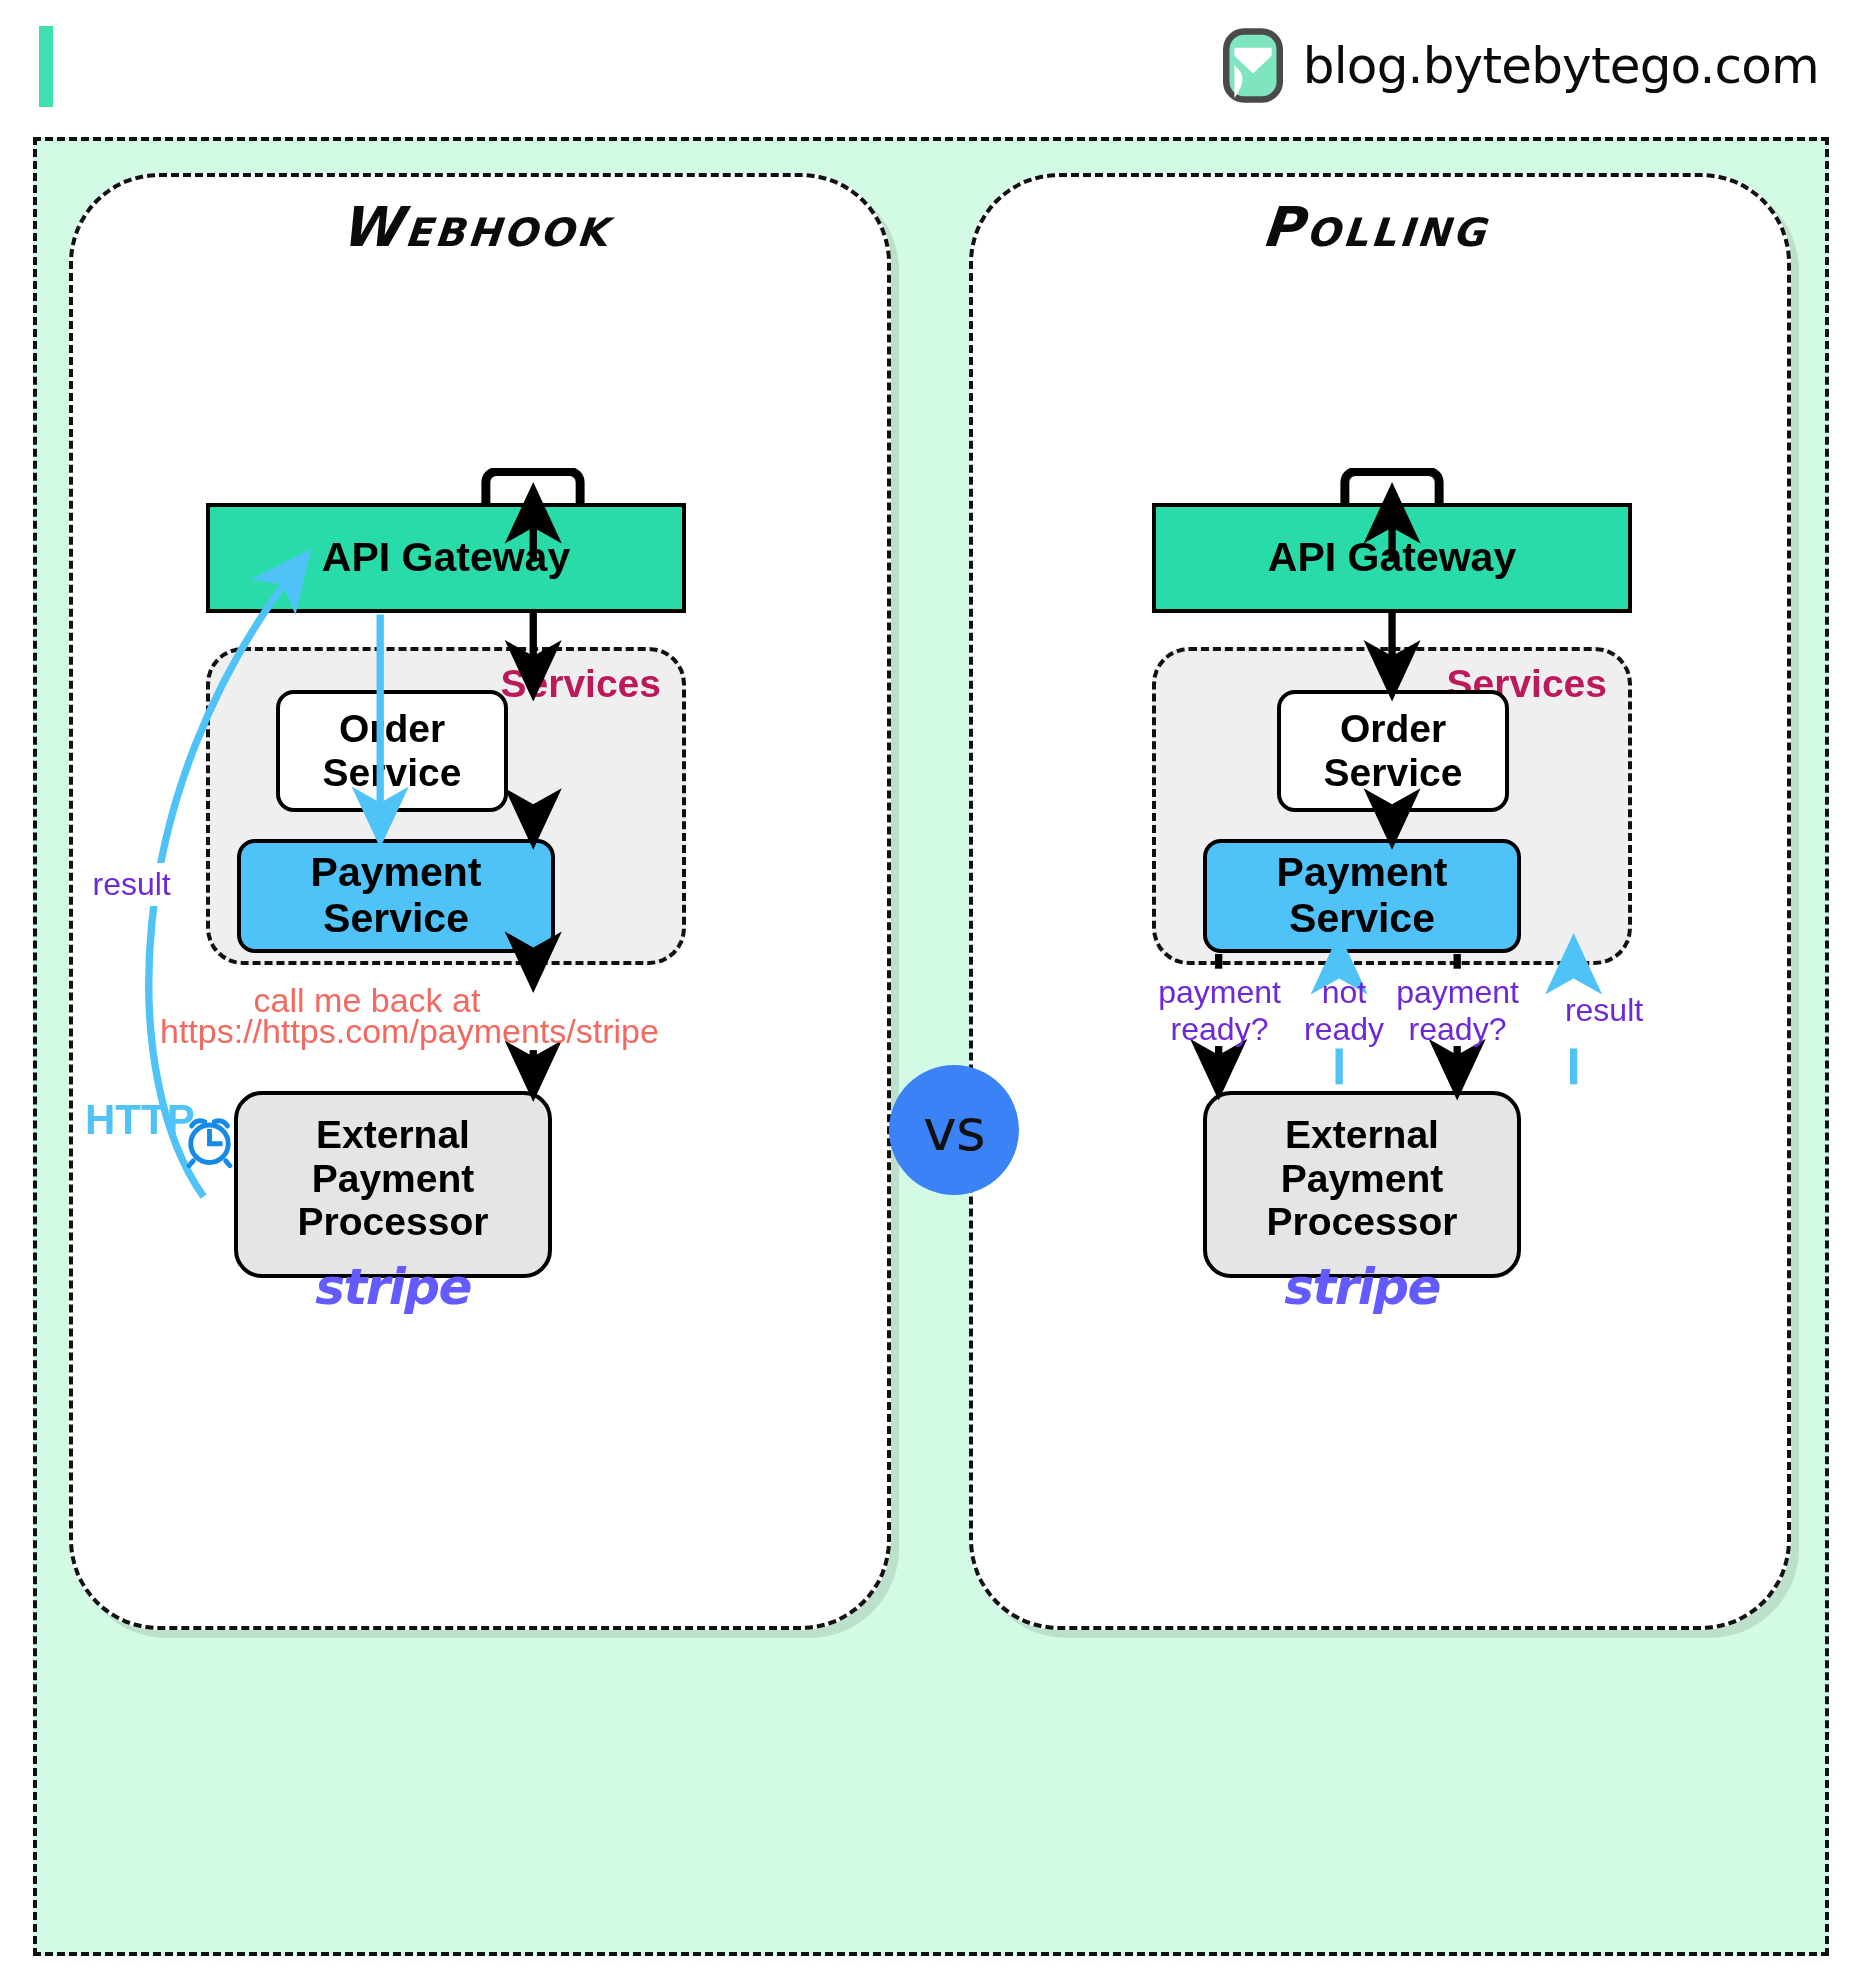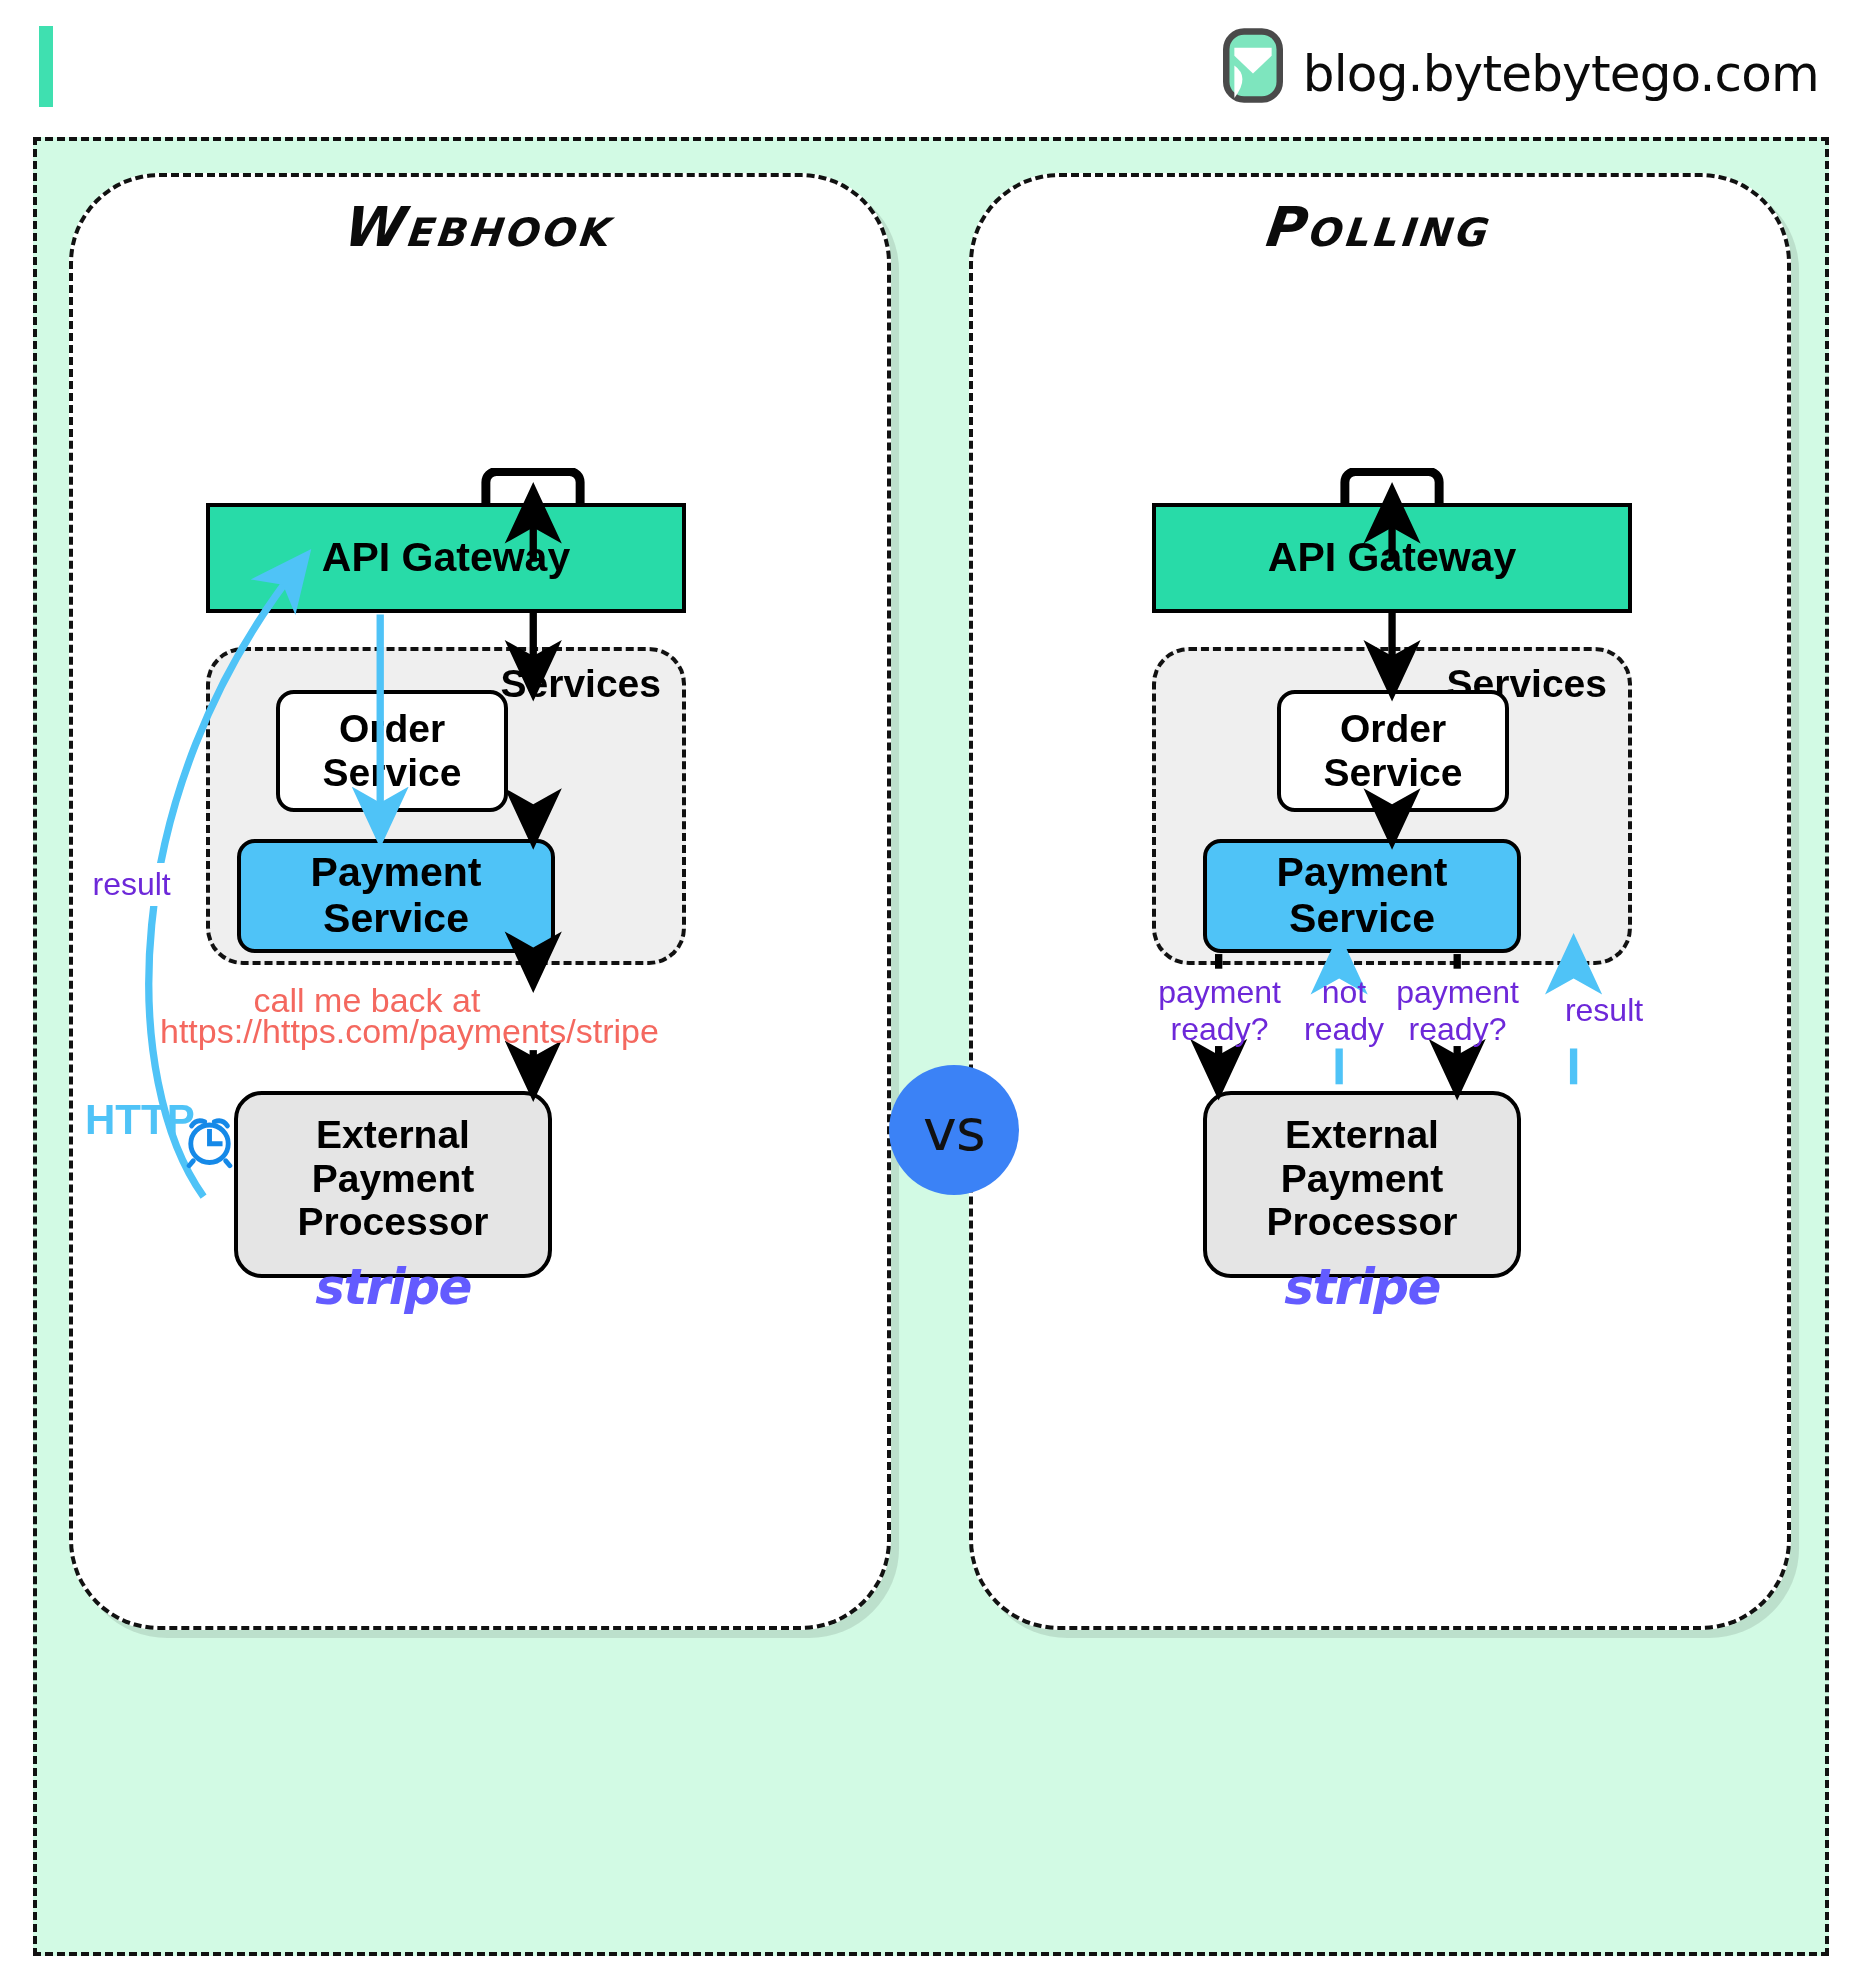--- a/index.html
+++ b/index.html
@@ -15,21 +15,21 @@
     position:absolute;left:39px;top:26px;width:14px;height:81px;
     background:#3FE0B0;
   }
   #page-title{
     position:absolute;left:75px;top:18px;
     font-size:68px;font-weight:bold;color:#0b0b0b;letter-spacing:-0.8px;
     white-space:nowrap;
   }
   #brand{
     position:absolute;right:42px;top:28px;
-    display:flex;align-items:flex-end;gap:19.5px;
+    display:flex;align-items:center;gap:19.5px;
   }
   #brand-logo{width:60px;height:75px;flex:0 0 auto;}
   #brand-text{
     font-size:50px;color:#0b0b0b;white-space:nowrap;
     font-family:"DejaVu Sans",sans-serif;letter-spacing:-0.8px;
   }
 
   
   #outer-frame{
     position:absolute;left:33px;top:137px;width:1796px;height:1819px;
@@ -90,21 +90,21 @@
     margin-top:14.7px;font-size:50px;font-weight:bold;color:#635BFF;
     font-family:"DejaVu Sans",sans-serif;font-style:italic;letter-spacing:-1.6px;
   }
 
   
   .services-box{
     position:absolute;width:480px;height:318px;background:#EFEFEF;
     border:4.1px dashed #111;border-radius:37px;box-sizing:border-box;
   }
   .services-label{
-    position:absolute;right:21px;top:11.4px;font-size:39px;font-weight:bold;color:#000000;
+    position:absolute;right:21px;top:11.4px;font-size:39px;font-weight:bold;color:#be185d;
   }
 
   
   .monitor{position:absolute;width:104px;height:90px;}
 
   
   .arrow-layer{position:absolute;left:0;top:0;width:1861px;height:1983px;
                pointer-events:none;z-index:20;}
 
   

